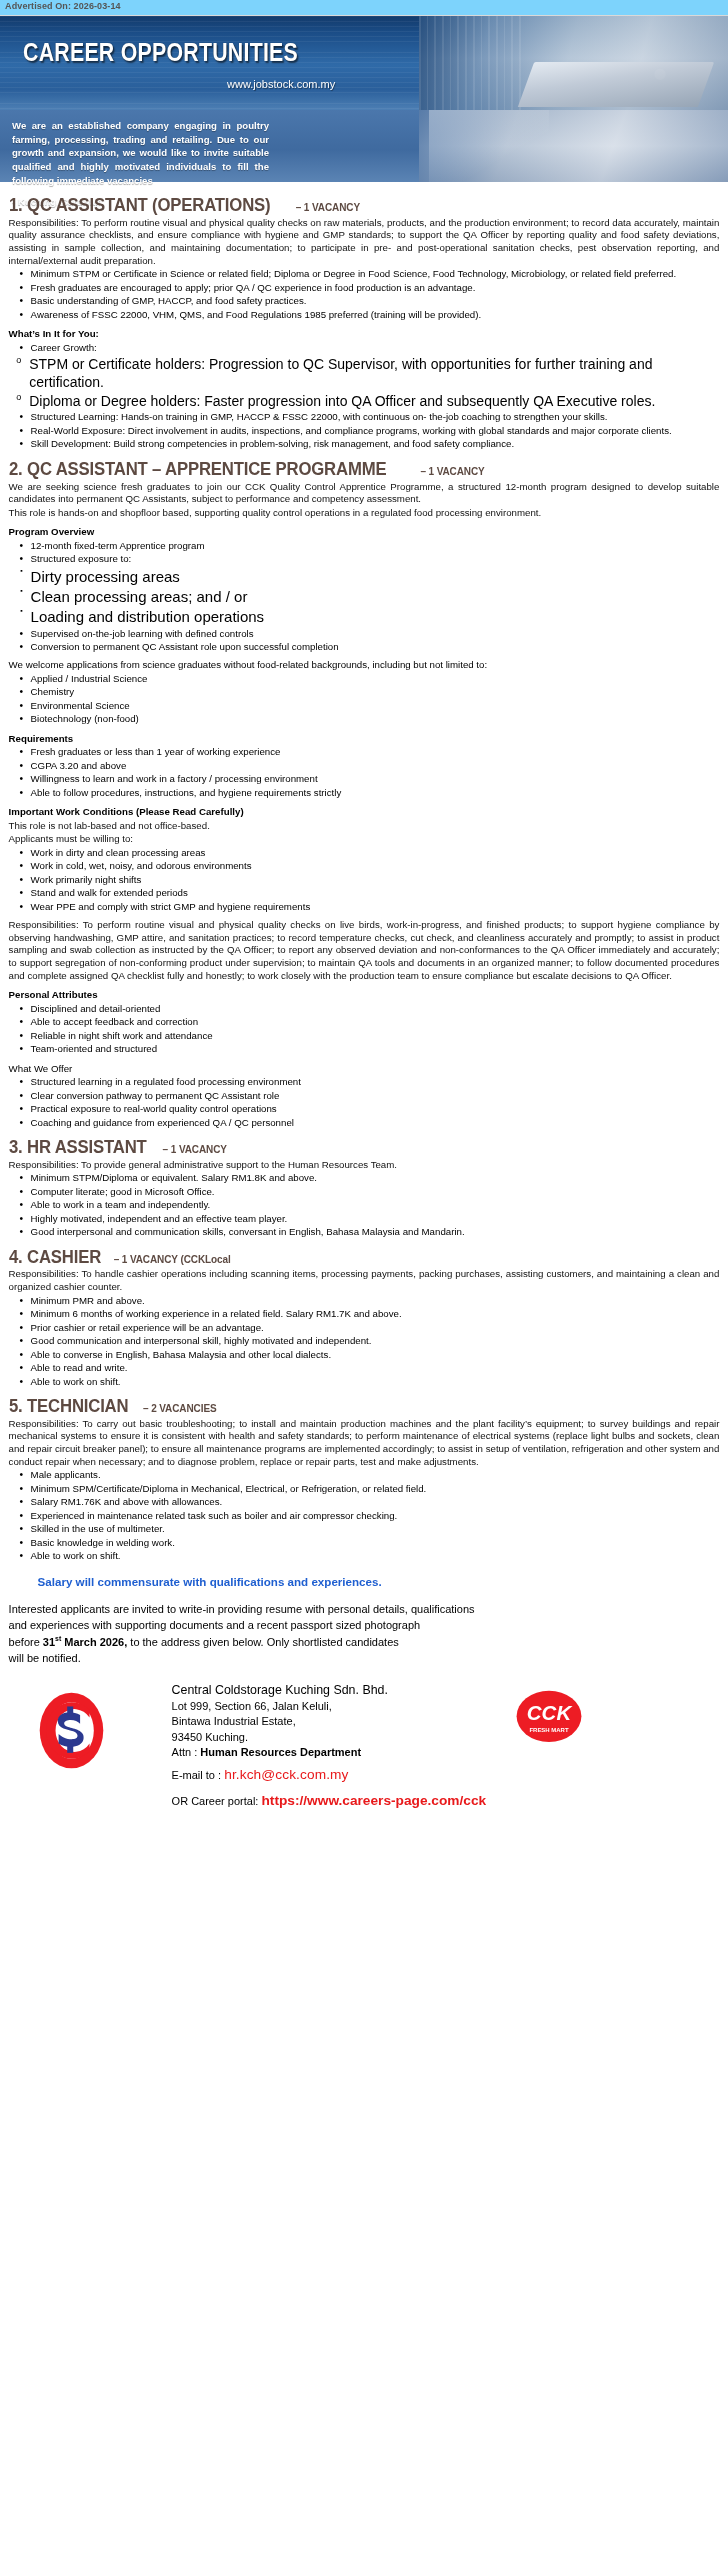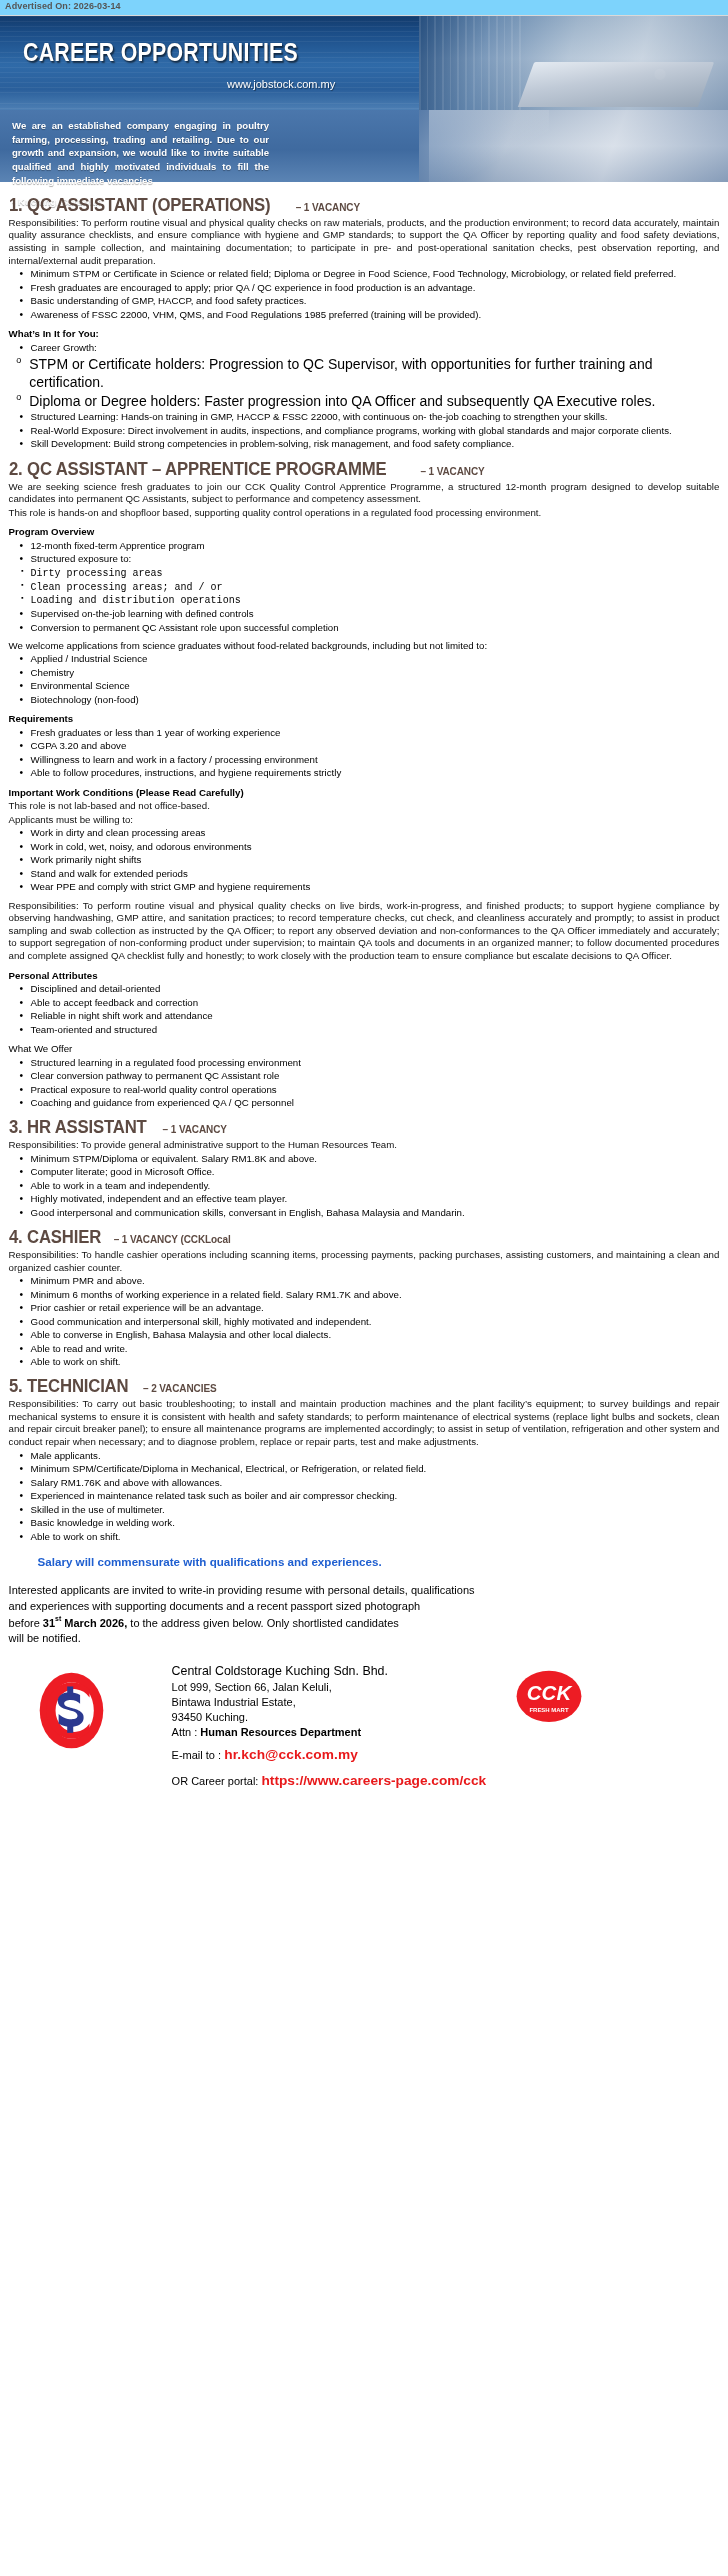--- a/index.html
+++ b/index.html
@@ -187,24 +187,23 @@
     top:0;
     font-size:9px;
   }
   ul.dash{
     margin:0;
     padding:0 0 0 22px;
     list-style:none;
   }
   ul.dash > li{
     position:relative;
-    font-size:10px;
+    font-size:15px;
     line-height:1.30;
     margin:0 0 0.9px 0;
-    font-family:Liberation Mono, monospace;
   }
   ul.dash > li:before{
     content:"\25AA";
     position:absolute; left:-10.3px; top:0; font-size:6.9px;
   }
 
   
   .salary{
     margin:12px 0 0 0;
     font-size:11.6px;
@@ -240,21 +239,21 @@
     margin-left:163px;
     font-size:11px;
     line-height:1.38;
   }
   .addr .company{ font-size:12.4px; }
   .attn-strong{ font-weight:bold; }
   .email-row{ margin-top:6px; font-size:11px; }
   .email-val{
     color:#e8191b;
     font-size:13.7px;
-    font-weight:bold;
+    font-weight:normal;
     letter-spacing:0.1px;
     margin-top:12px;
   }
   .portal-row{ margin-top:7px; font-size:11px; }
   .portal-val{
     color:#e8191b;
     font-size:13.7px;
     font-weight:bold;
   }
 </style>

